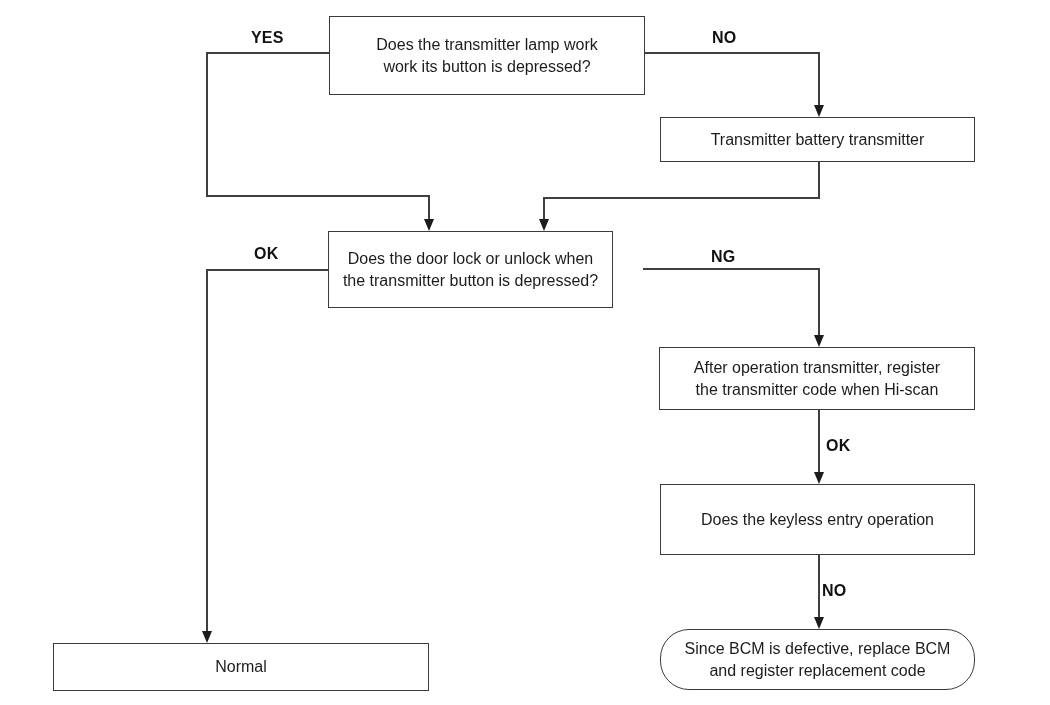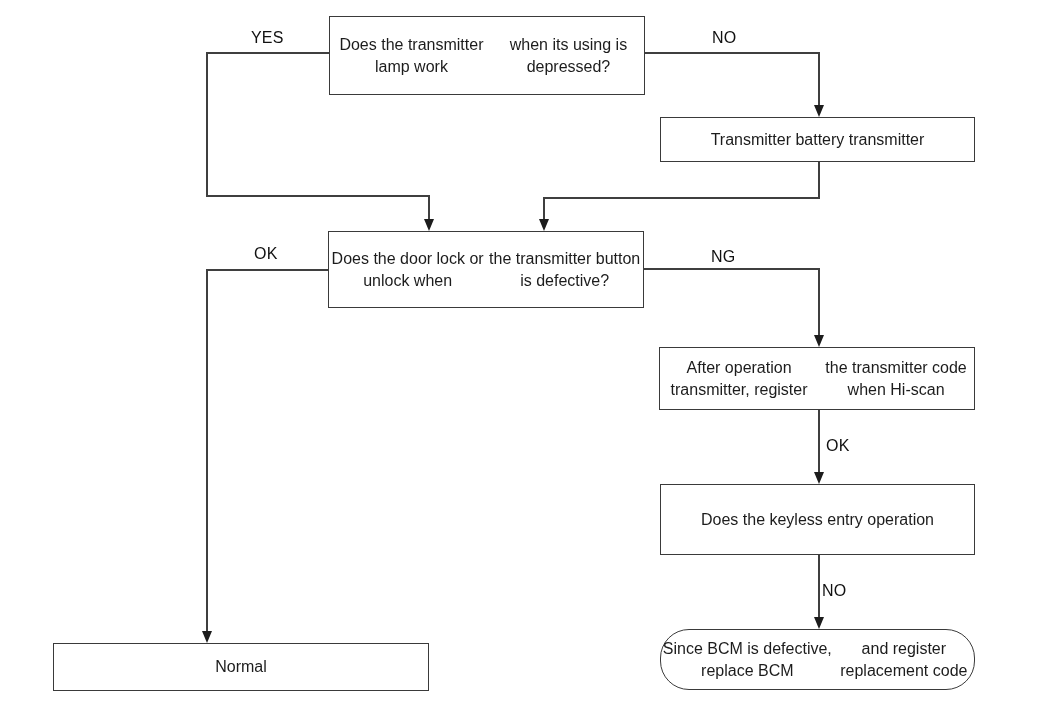--- a/index.html
+++ b/index.html
@@ -13,21 +13,21 @@
     width: 1050px;
     height: 705px;
     background: #ffffff;
     overflow: hidden;
   }
   .box {
     position: absolute;
     background: #ffffff;
     border: 1.5px solid #3a3a3a;
     display: flex;
-    flex-direction: row;
+    flex-direction: column;
     justify-content: center;
     align-items: center;
     text-align: center;
     font-size: 16px;
     line-height: 22px;
     color: #1c1c1c;
     box-sizing: border-box;
   }
   .hline {
     position: absolute;
@@ -42,43 +42,43 @@
   .arr {
     position: absolute;
     width: 0;
     height: 0;
     border-left: 5px solid transparent;
     border-right: 5px solid transparent;
     border-top: 12px solid #1c1c1c;
   }
   .lbl {
     position: absolute;
-    font-weight: 400;
+    font-weight: 700;
     font-size: 16px;
     color: #111111;
     letter-spacing: 0.2px;
   }
 </style>
 </head>
 <body>
 
 <div class="canvas">
 
   <div class="box" style="left:329px; top:16px; width:316px; height:79px;">
     <span>Does the transmitter lamp work</span>
-    <span>when its using is depressed?</span>
+    <span>work its button is depressed?</span>
   </div>
 
   <div class="box" style="left:660px; top:117px; width:315px; height:45px;">
     <span>Transmitter battery transmitter</span>
   </div>
 
-  <div class="box" style="left:328px; top:231px; width:316px; height:77px;">
+  <div class="box" style="left:328px; top:231px; width:285px; height:77px;">
     <span>Does the door lock or unlock when</span>
-    <span>the transmitter button is defective?</span>
+    <span>the transmitter button is depressed?</span>
   </div>
 
   <div class="box" style="left:659px; top:347px; width:316px; height:63px;">
     <span>After operation transmitter, register</span>
     <span>the transmitter code when Hi-scan</span>
   </div>
 
   <div class="box" style="left:660px; top:484px; width:315px; height:71px;gap:36px;">
     <span>Does the keyless entry operation</span>
   </div>

